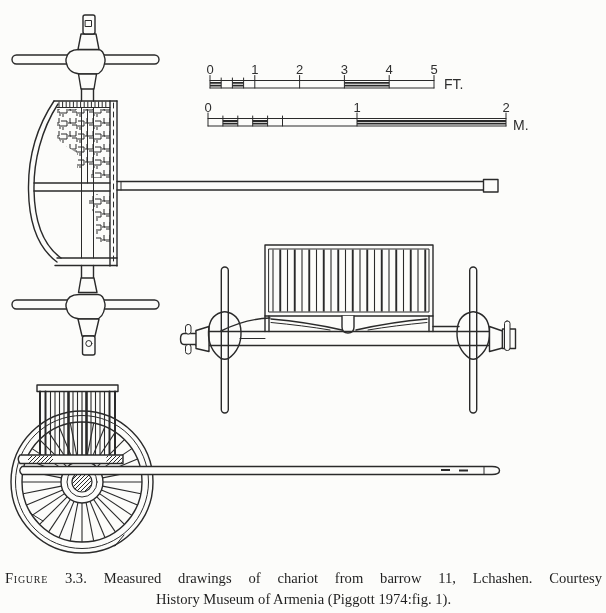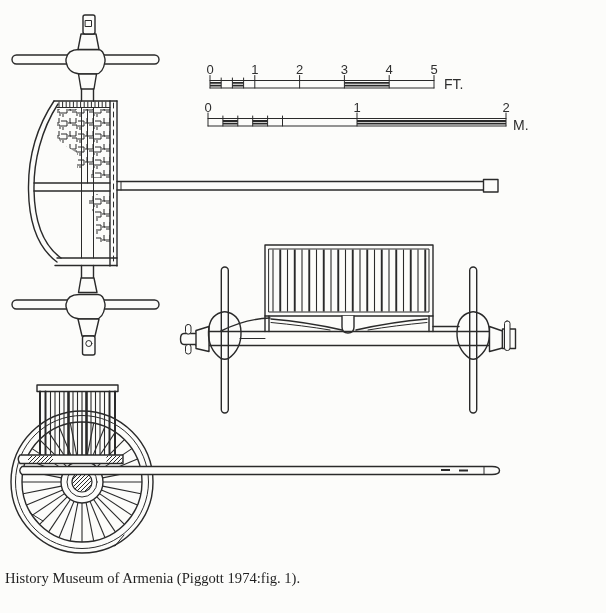--- a/index.html
+++ b/index.html
@@ -11,21 +11,21 @@
   .thn{stroke-width:1;}
   .thk{stroke-width:2;}
   .paper{fill:#fcfcfa;}
   .dark{stroke:#2a2a2a;stroke-width:1.8;}
   .dash{stroke-dasharray:5 4;stroke-width:1;}
   #front-slats line,#side-slats line,#plan-comb line,#spokes line{stroke:#2a2a2a;}
   text.num{font-family:"Liberation Sans", sans-serif;font-size:13px;fill:#2e2e2e;}
   text.unit{font-family:"Liberation Sans", sans-serif;font-size:14px;fill:#2e2e2e;}
   .caption{position:absolute;left:5px;top:568px;width:597px;font-size:14.6px;line-height:20.5px;color:#1f1f1f;}
   .cap-l1{text-align:justify;text-align-last:justify;}
-  .cap-l2{text-align:left;}
+  .cap-l2{text-align:center;}
   .sc{font-variant:small-caps;letter-spacing:.05em;}
 </style>
 </head>
 <body>
 
 <div class="page">
 
 <svg width="606" height="560" viewBox="0 0 606 560">
   <defs>
     <pattern id="hatch" patternUnits="userSpaceOnUse" width="4" height="4">
@@ -240,16 +240,17 @@
     <path class="ln thn" d="M222.9,116 V126 M237.8,116 V126 M252.7,116 V126 M267.6,116 V126 M282.5,116 V126"></path>
     <path class="dark" d="M222.9,121 H237.8 M222.9,123.6 H237.8 M252.7,121 H267.6 M252.7,123.6 H267.6 M357,121 H506 M357,123.6 H506" fill="none"></path>
     <text class="num" x="208" y="111.5" text-anchor="middle">0</text>
     <text class="num" x="357" y="111.5" text-anchor="middle">1</text>
     <text class="num" x="506" y="111.5" text-anchor="middle">2</text>
     <text class="unit" x="513" y="130">M.</text>
   </g>
 </svg>
 
   <div class="caption">
+    <div class="cap-l1"><span class="sc">Figure</span><span> 3.3. Measured drawings of chariot from barrow 11, Lchashen. Courtesy</span></div>
     <div class="cap-l2">History Museum of Armenia (Piggott 1974:fig. 1).</div>
   </div>
 
 </div>
 
 </body></html>

